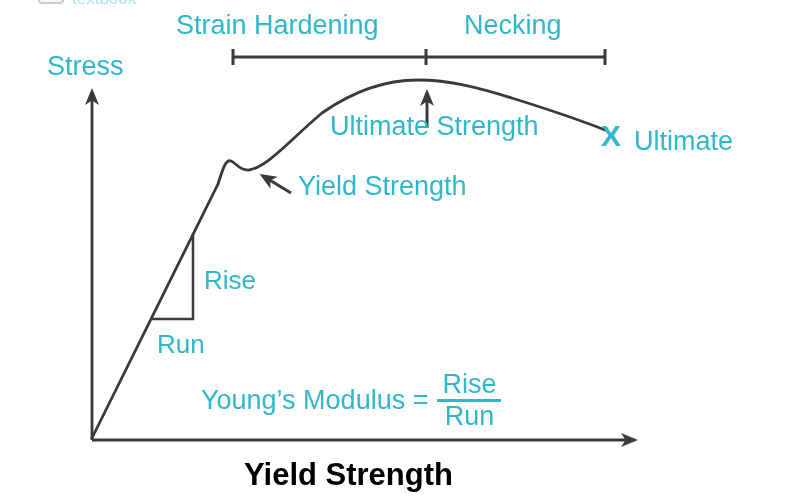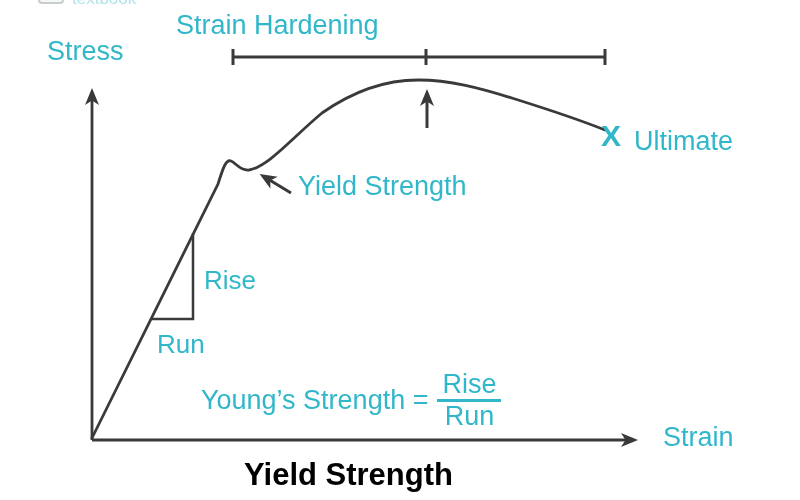--- a/index.html
+++ b/index.html
@@ -17,21 +17,21 @@
     left: 0; top: 0;
     width: 800px; height: 500px;
   }
   .lbl {
     position: absolute;
     color: #31b7c9;
     font-size: 27px;
     line-height: 1.05;
     white-space: nowrap;
   }
-  .lbl-stress            { left: 47px;  top: 37px; }
+  .lbl-stress            { left: 47px;  top: 52px; }
   .lbl-strain-hardening  { left: 176px; top: 11px; }
   .lbl-necking           { left: 464px; top: 11px; }
   .lbl-ultimate          { left: 330px; top: 112px; }
   .lbl-yield-annot       { left: 298px; top: 172px; }
   .lbl-fracture-x        { left: 601px; top: 120px; font-size: 30px; font-weight: bold; }
   .lbl-fracture          { left: 634px; top: 127px; }
   .lbl-rise              { left: 204px; top: 267px; font-size: 26px; }
   .lbl-run               { left: 157px; top: 331px; font-size: 26px; }
   .lbl-strain            { left: 663px; top: 423px; }
   .formula {
@@ -114,29 +114,30 @@
 
     <path d="M 233 57 H 605 M 233 49 V 65 M 426 49 V 65 M 605 49 V 65" stroke="#3a3a3a" stroke-width="3" fill="none"></path>
 
     <path d="M 427 128 V 93" stroke="#3a3a3a" stroke-width="3" fill="none" marker-end="url(#arrow)"></path>
 
     <path d="M 291 193 L 263 176" stroke="#3a3a3a" stroke-width="3" fill="none" marker-end="url(#arrow)"></path>
   </svg>
 
   <div class="lbl lbl-stress">Stress</div>
   <div class="lbl lbl-strain-hardening">Strain Hardening</div>
+  <div class="lbl lbl-necking">Necking</div>
+  <div class="lbl lbl-ultimate">Ultimate Strength</div>
   <div class="lbl lbl-yield-annot">Yield Strength</div>
   <div class="lbl lbl-fracture-x">X</div>
   <div class="lbl lbl-fracture">Ultimate</div>
   <div class="lbl lbl-rise">Rise</div>
   <div class="lbl lbl-run">Run</div>
-  <div class="lbl lbl-strain">Strain</div>
 
   <div class="formula">
-    <span>Young’s Strength =</span>
+    <span>Young’s Modulus =</span>
     <span class="frac">
       <span class="num">Rise</span>
       <span class="den">Run</span>
     </span>
   </div>
 
   <div class="bottom-title">Yield Strength</div>
 
 </div>
 

